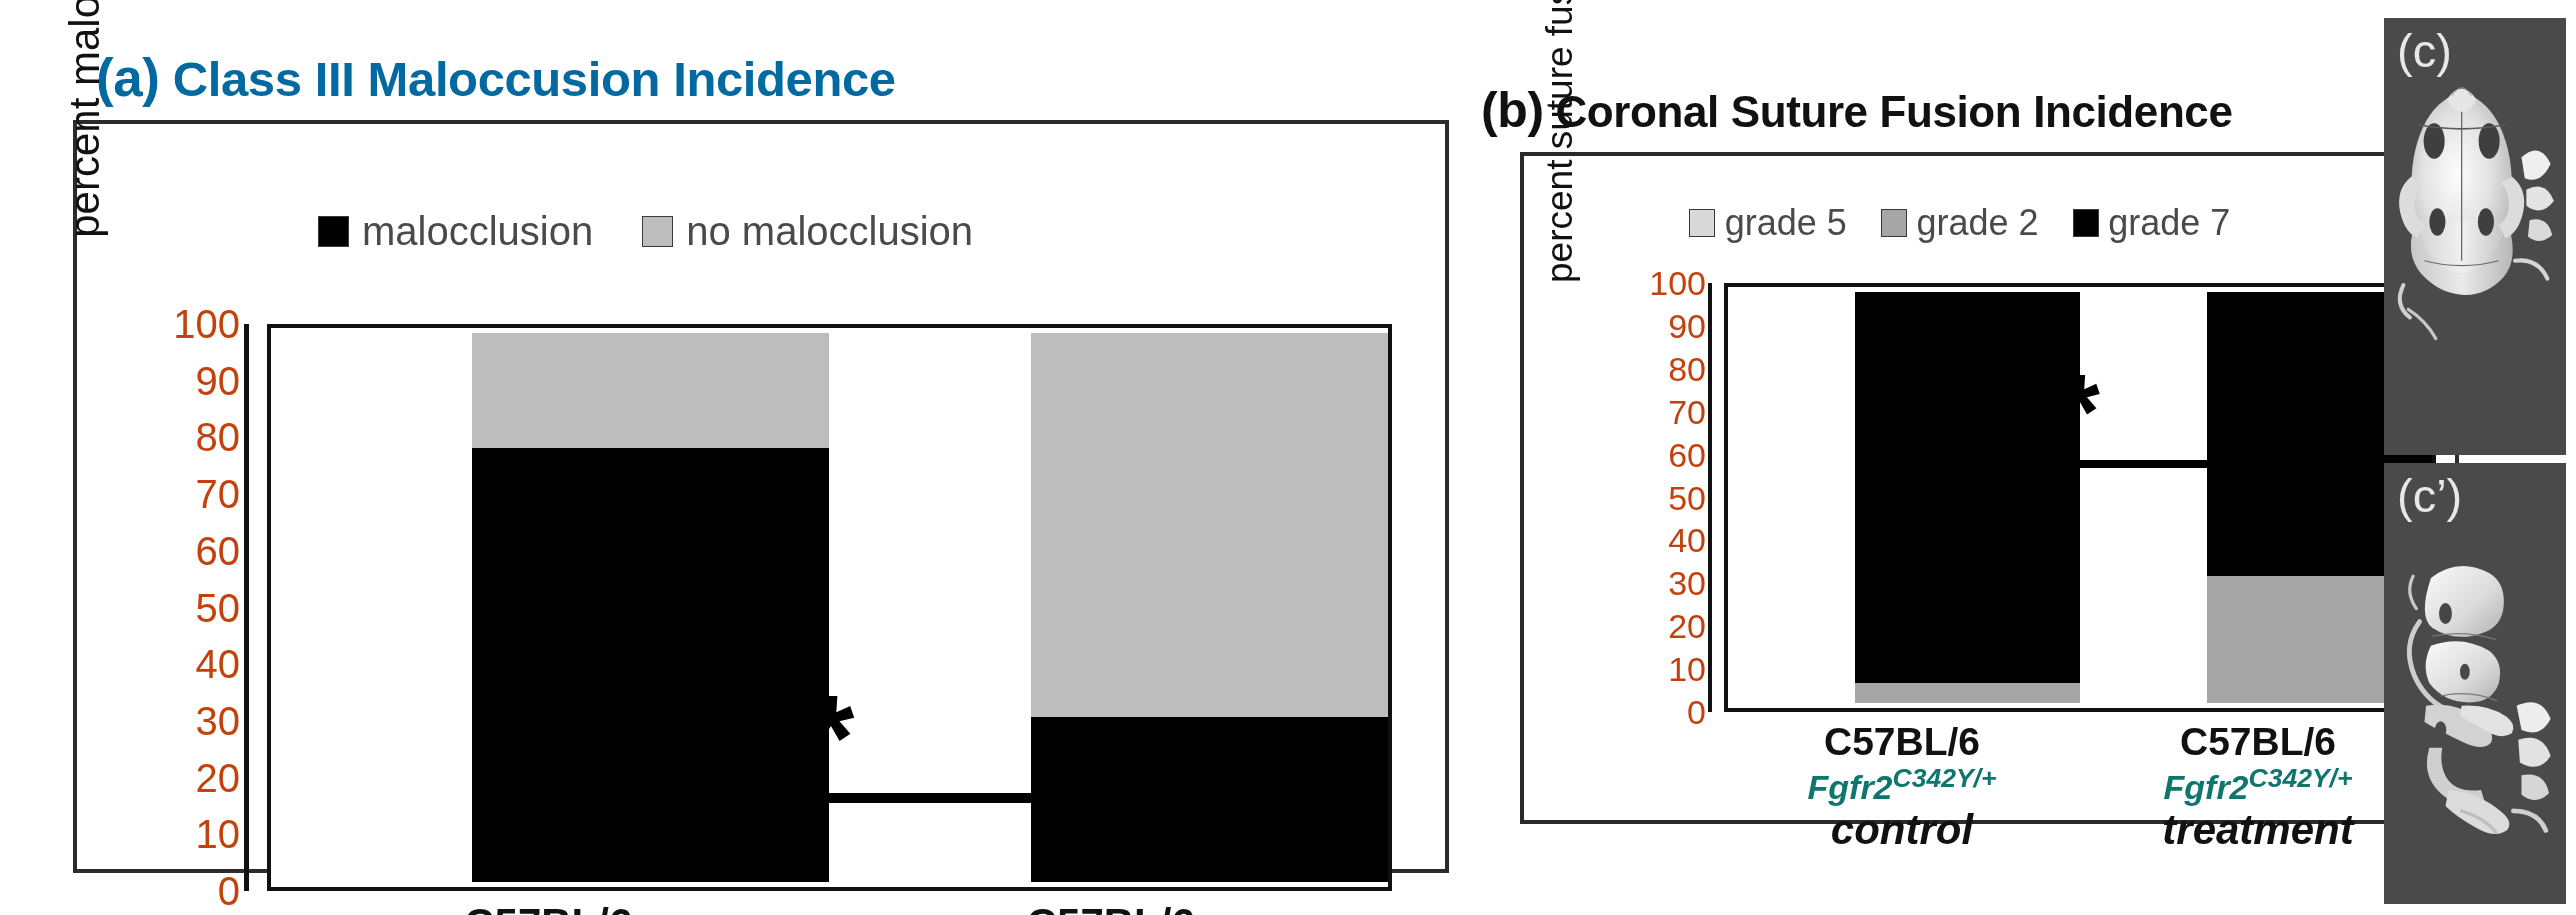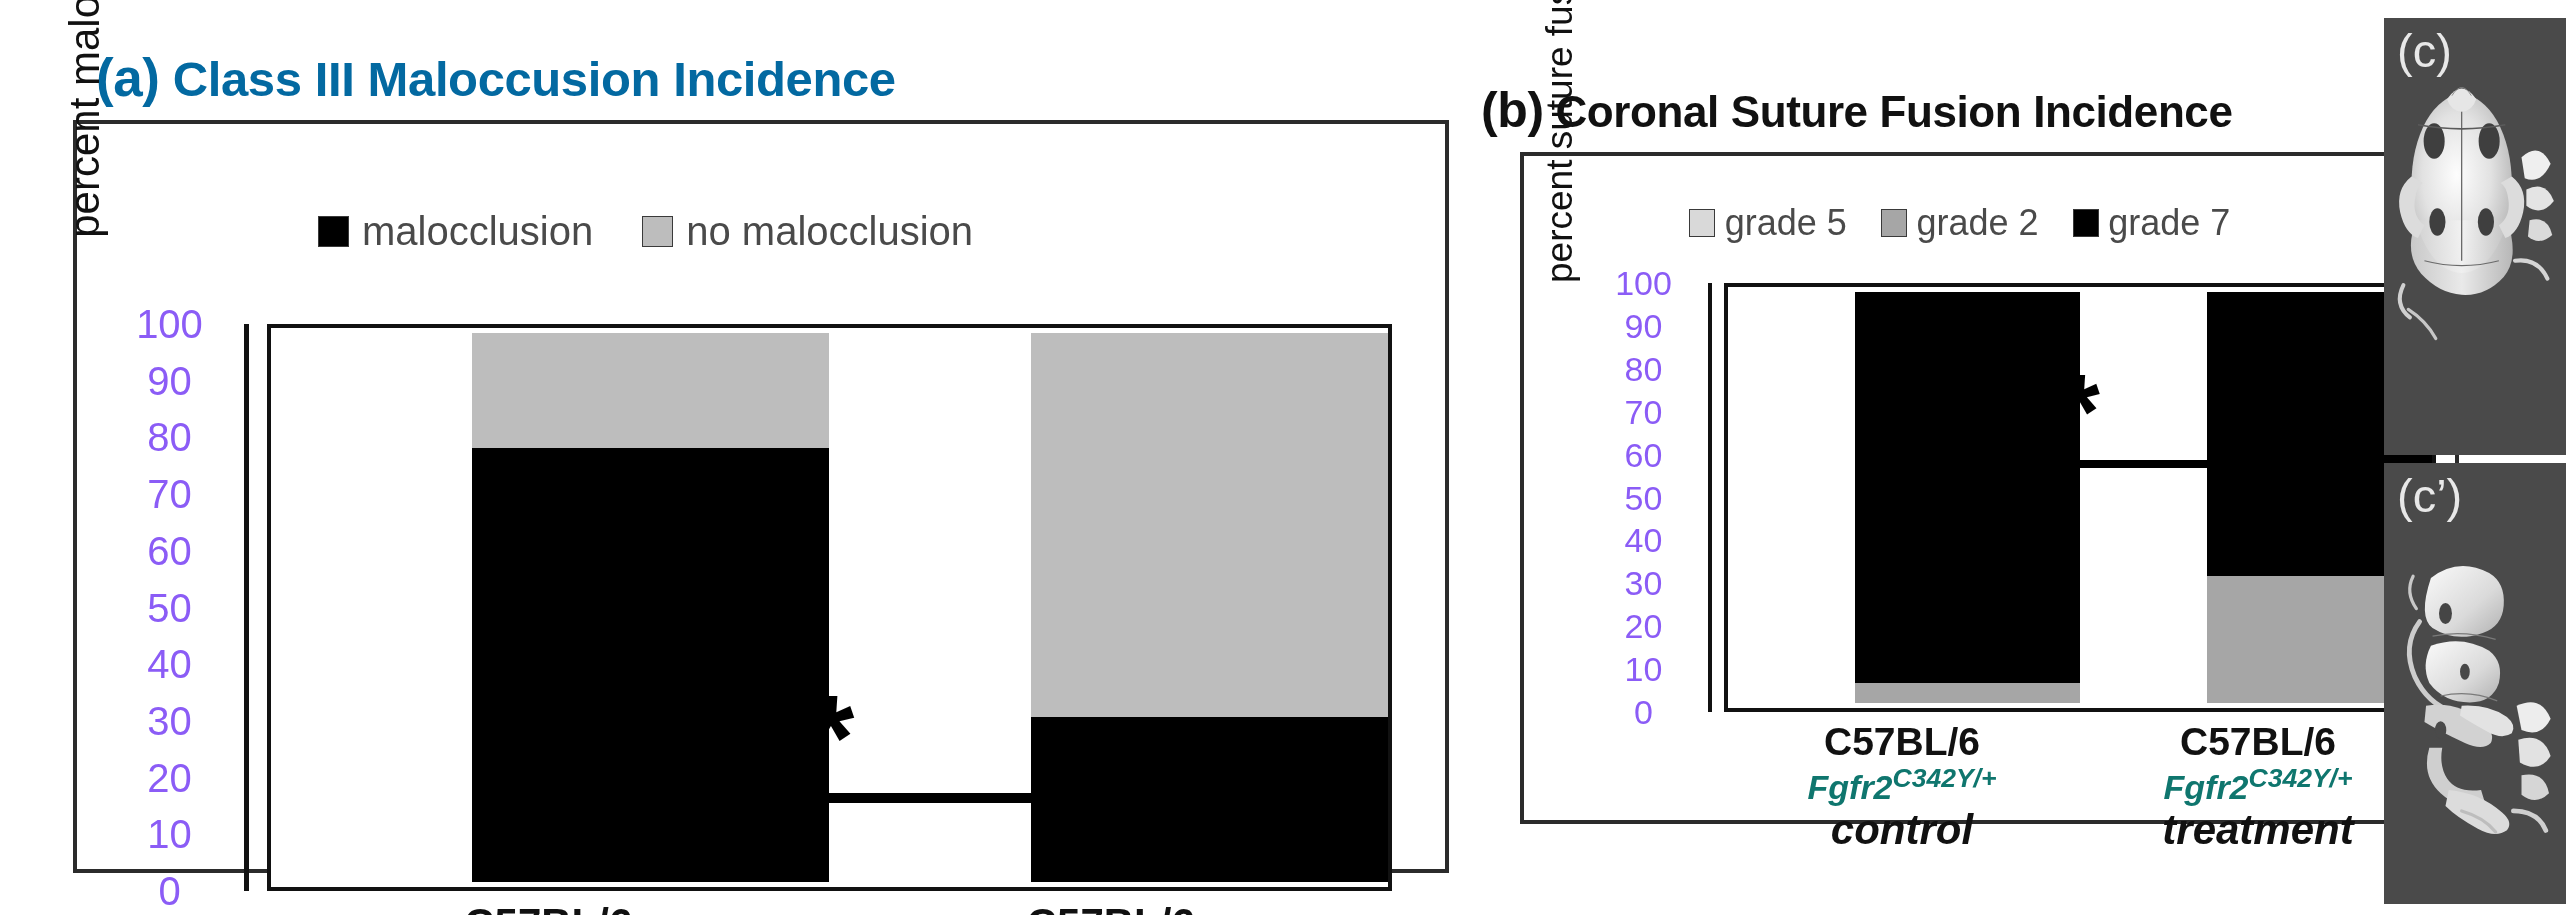--- a/index.html
+++ b/index.html
@@ -18,21 +18,21 @@
   .legend-swatch{width:31px;height:31px;display:inline-block;margin-right:13px;border:1.6px solid #3a3a3a;box-sizing:border-box;}
   .legend-label{font-size:40px;color:#4a4a4a;}
 
   #panel-a-legend{left:300px;top:209px;}
 
   
   #a-plot{position:absolute;left:267px;top:324px;width:1125px;height:567px;}
   #a-axis-title{position:absolute;left:-206px;top:0px;width:567px;height:49px;
       transform:rotate(-90deg);transform-origin:left top;
       font-size:42px;color:#111;text-align:center;white-space:nowrap;}
-  .ytick{position:absolute;right:12px;font-size:40px;color:#8b5cf6;text-align:center;
+  .ytick{position:absolute;right:2px;font-size:40px;color:#c2410c;text-align:right;
          transform:translateY(-50%);width:121px;}
   #a-ticks{position:absolute;left:-146px;top:0;width:121px;height:567px;}
   #a-axisline{position:absolute;left:-23px;top:0;width:4.9px;height:567px;background:#111;}
   #a-frame{position:absolute;left:0;top:0;width:1125px;height:567px;border:4.9px solid #111;box-sizing:border-box;background:#fff;}
   .bar{position:absolute;bottom:4.9px;}
   .seg{position:absolute;left:0;width:100%;}
   .seg.black{background:#000;}
   .seg.gray{background:#bdbdbd;}
   .sig-line{position:absolute;height:9.7px;background:#000;}
   .sig-star{position:absolute;font-size:121px;line-height:1;color:#000;font-weight:bold;}

